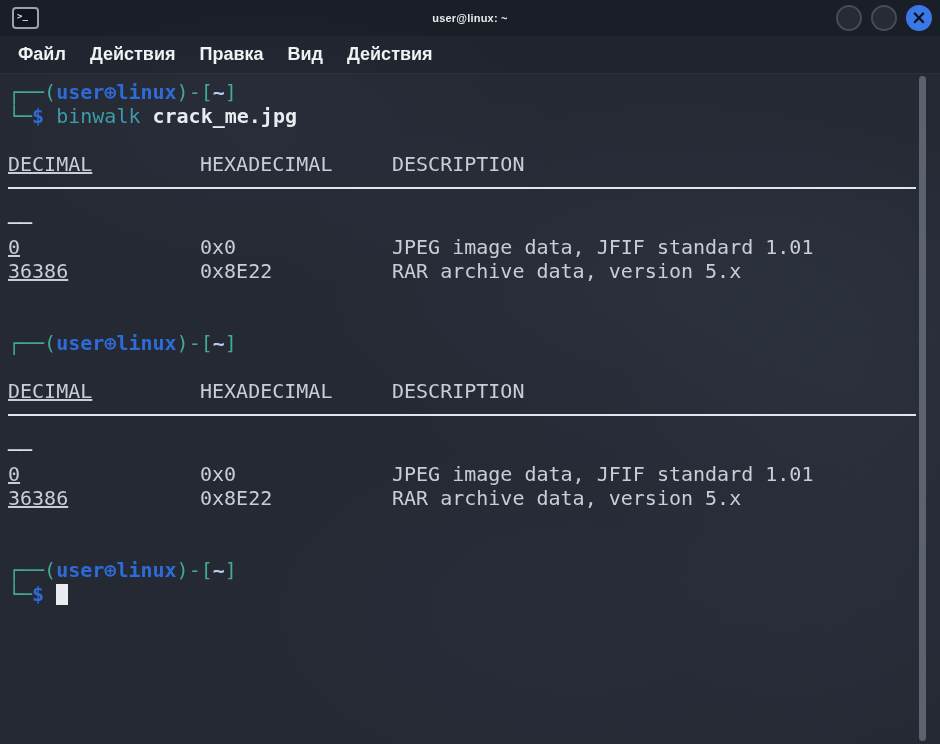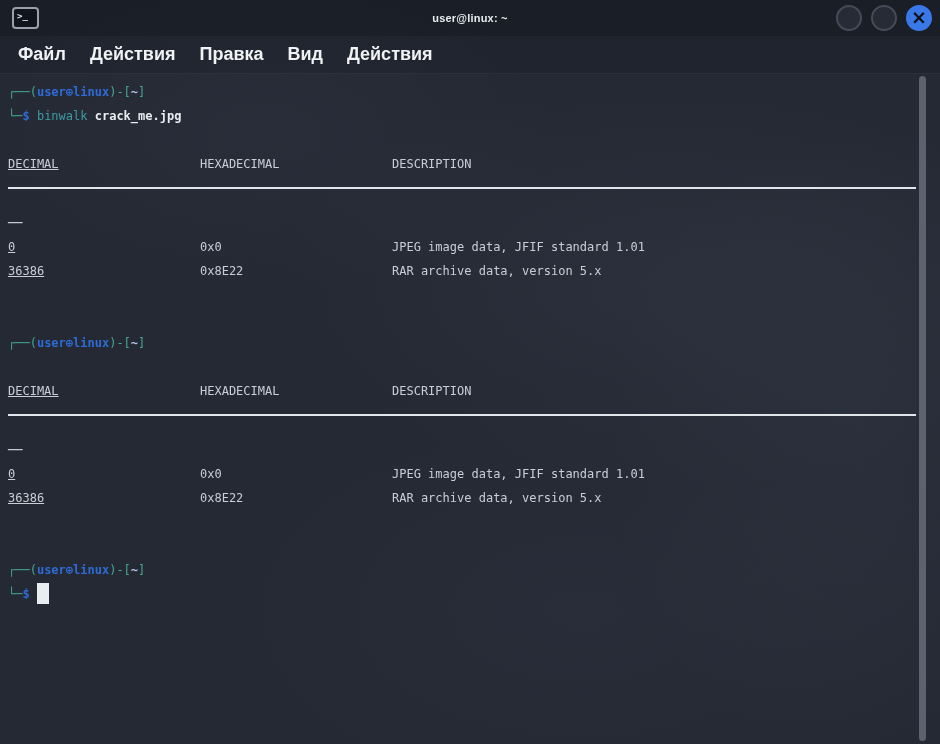--- a/index.html
+++ b/index.html
@@ -59,21 +59,21 @@
     color: #f1f2f4; font-size: 18px; font-weight: 700;
     padding: 0 12px; cursor: default; text-align: right;
   }
 
   
   .terminal {
     position: relative;
     height: 669px;
     padding: 6px 8px 0 8px;
     font-family: "DejaVu Sans Mono", monospace;
-    font-size: 12px;
+    font-size: 20px;
     color: #c9ced6;
   }
   .line { height: 24px; line-height: 24px; white-space: pre; }
   .row { display: flex; }
   .cell-dec { width: 160px; flex: none; text-decoration: underline; }
   .cell-hex { width: 192px; flex: none; margin-left: 32px; }
   .cell-desc { flex: 1; }
 
   .c-frame { color: #43a994; }
   .c-blue  { color: #2e6bd6; font-weight: bold; }

